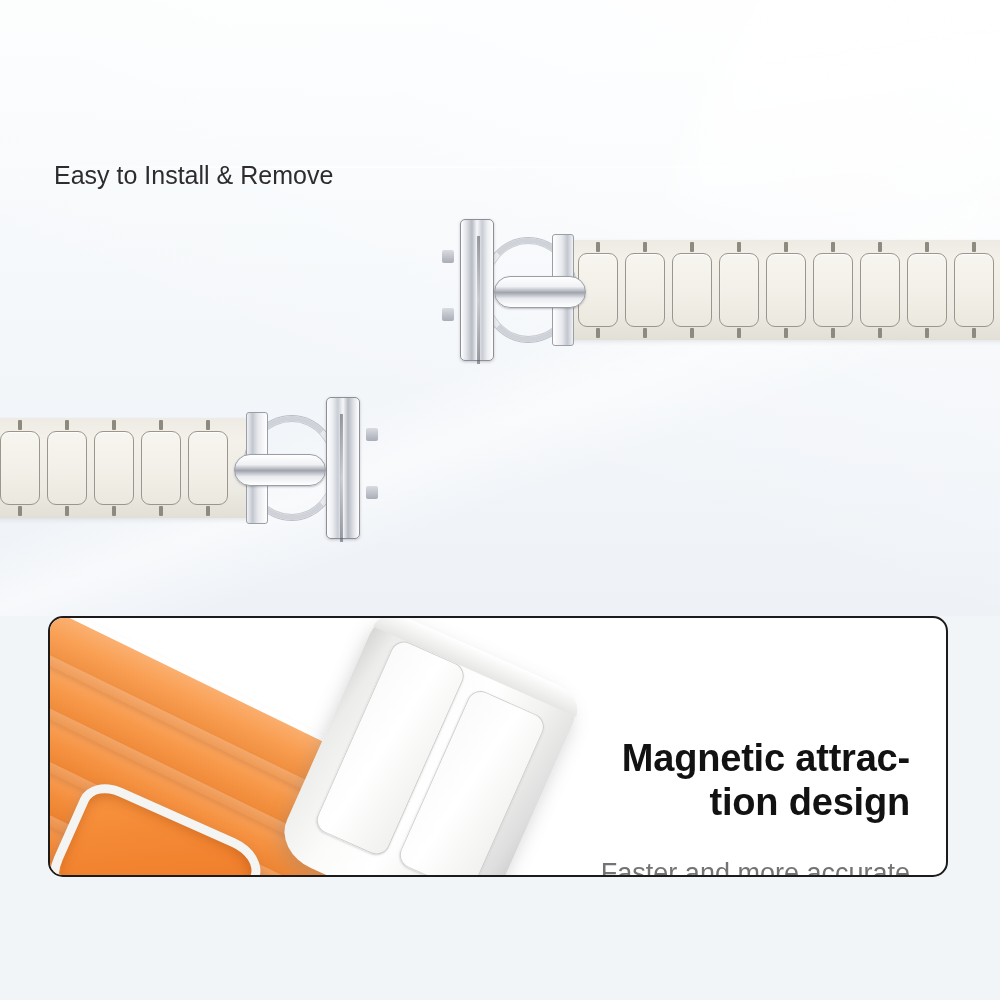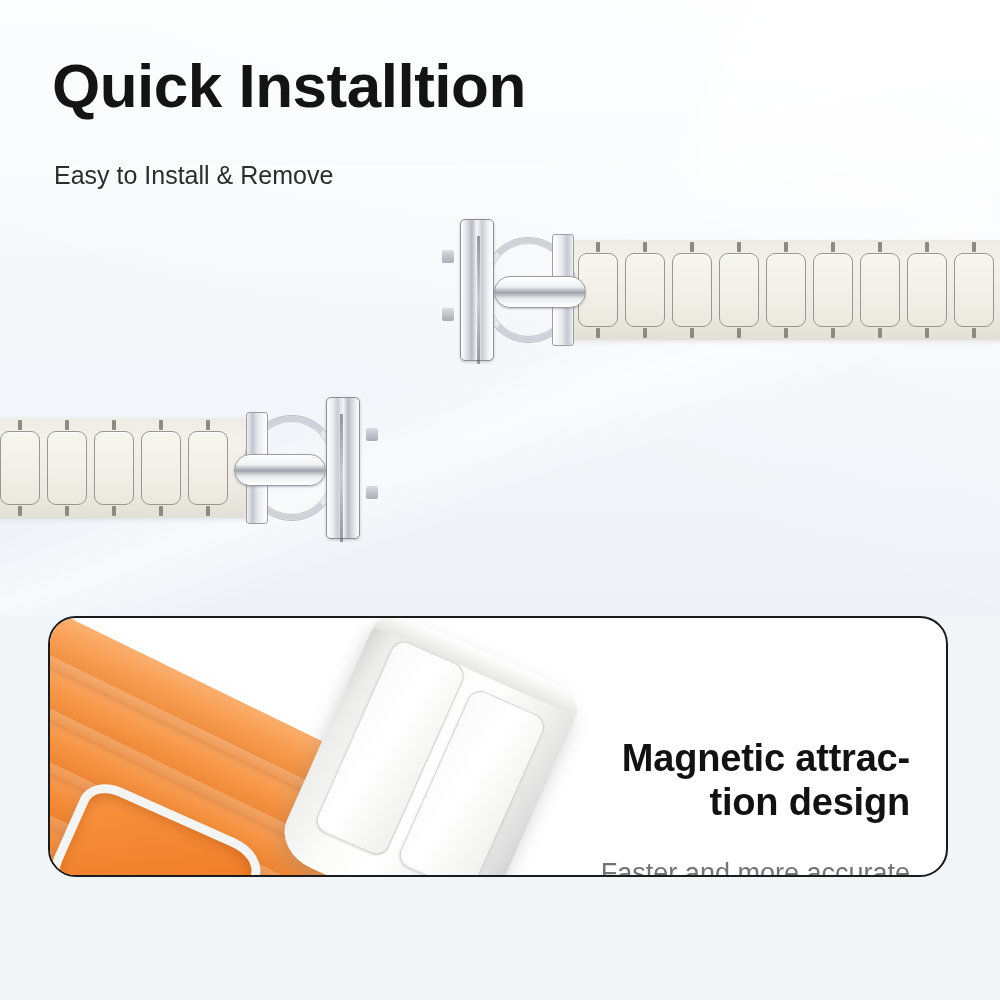--- a/index.html
+++ b/index.html
@@ -108,21 +108,21 @@
     background:linear-gradient(180deg,#ffffff 0%,#f0f1f4 32%,#9fa3ac 52%,#e9ebee 72%,#ffffff 100%);
     box-shadow:0 1px 2px rgba(60,60,80,.3);
     z-index:5;
   }
 
   
   #panel {
     position:absolute; left:48px; top:616px; width:900px; height:261px;
     background:#ffffff;
     border:2px solid #1b1b1b;
-    border-radius:28px;
+    border-radius:15px;
     overflow:hidden;
   }
   #panel-photo { position:absolute; inset:0; }
 
   
   #strap {
     position:absolute; left:-210px; top:-112px;
     width:700px; height:330px;
     transform:rotate(26deg);
     transform-origin:left top;
@@ -203,21 +203,20 @@
   }
 </style>
 </head>
 <body>
 
 <div id="hero">
 
   <div id="hero-streak"></div>
   <div id="hero-seam"></div>
 
-  <div id="title">Quick Installtion</div>
   <div id="subtitle">Easy to Install &amp; Remove</div>
 
   <div class="band band-upper" id="band-upper">
       <div class="seg"></div>
       <div class="seg"></div>
       <div class="seg"></div>
       <div class="seg"></div>
       <div class="seg"></div>
       <div class="seg"></div>
       <div class="seg"></div>

